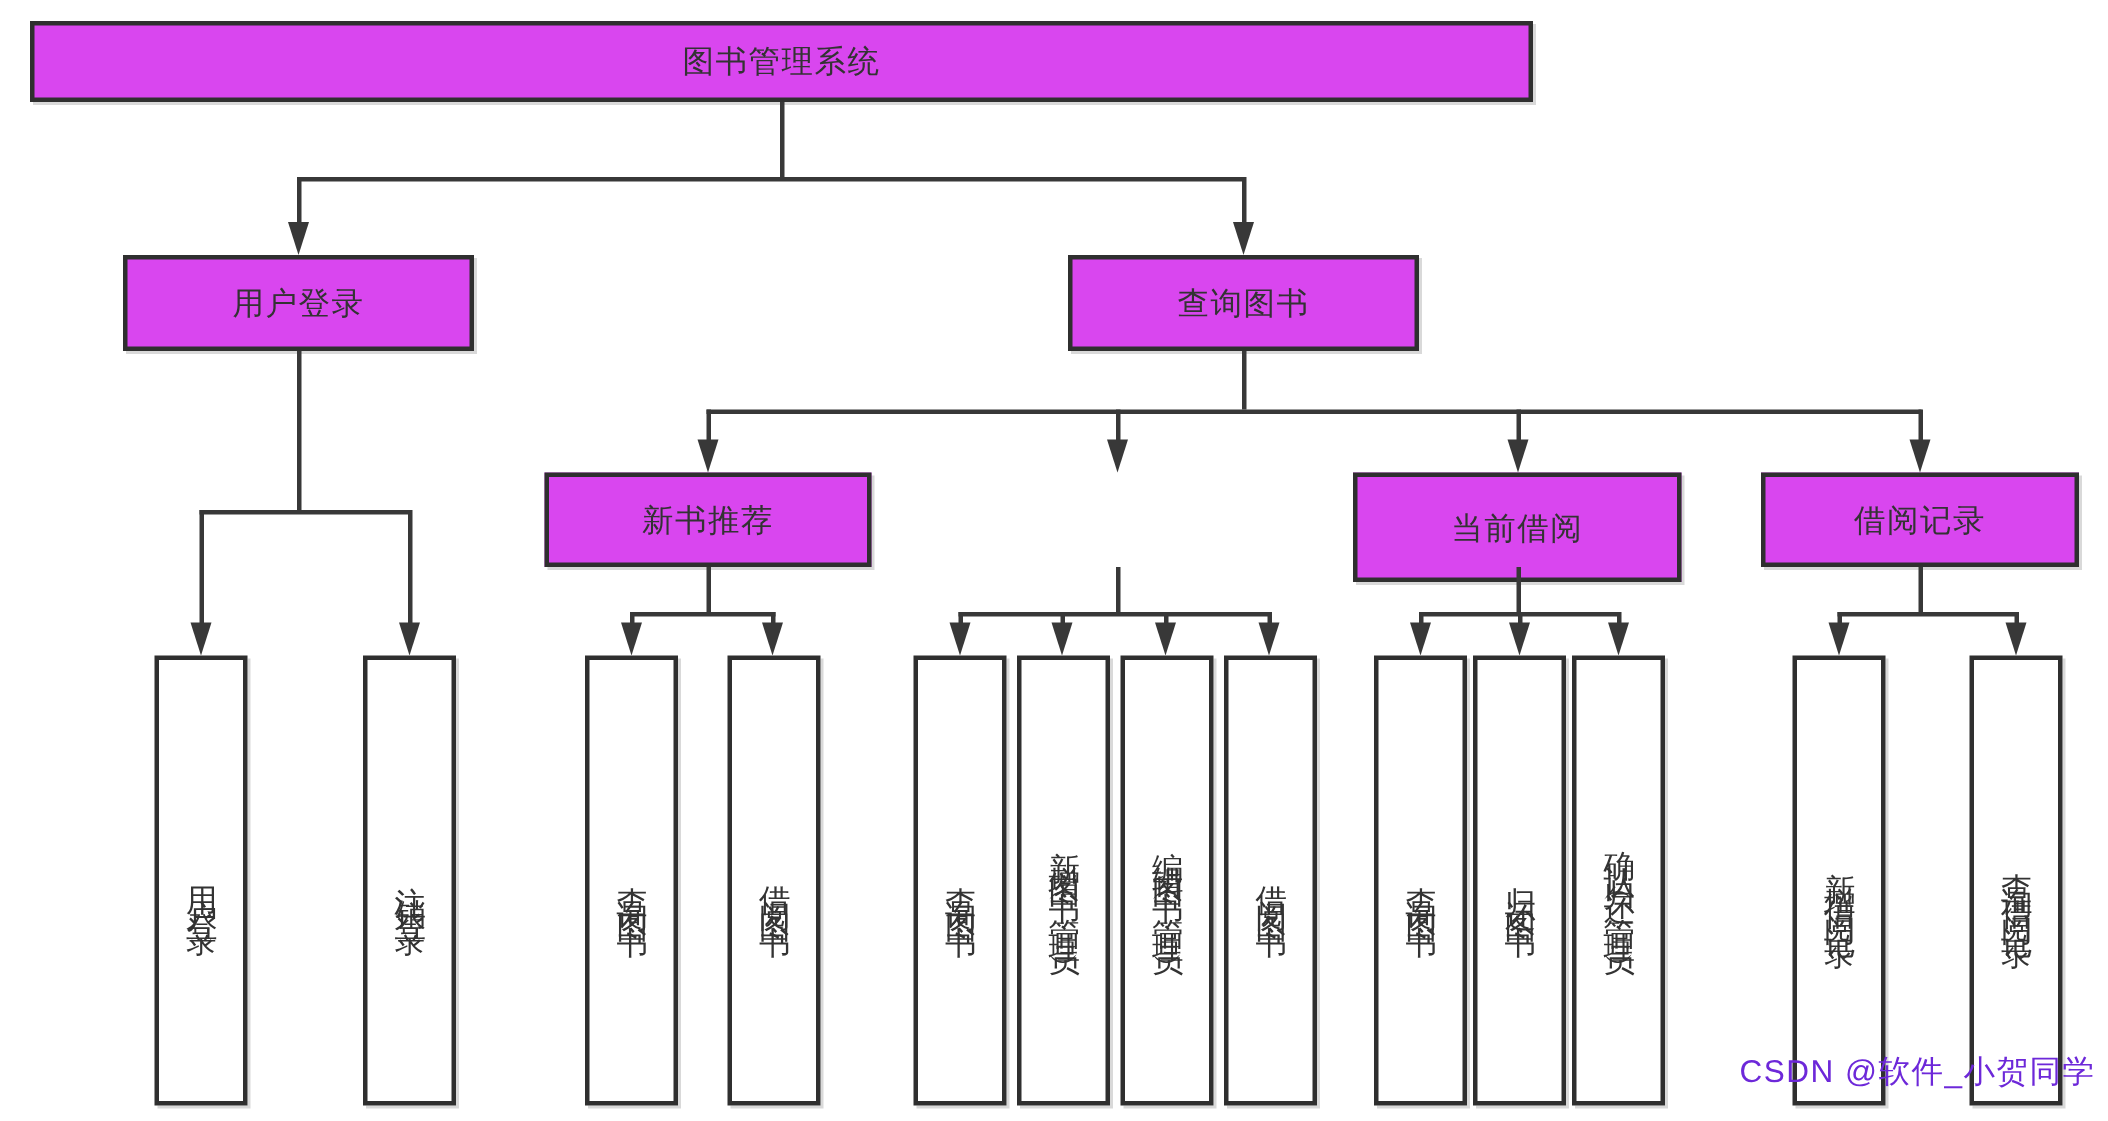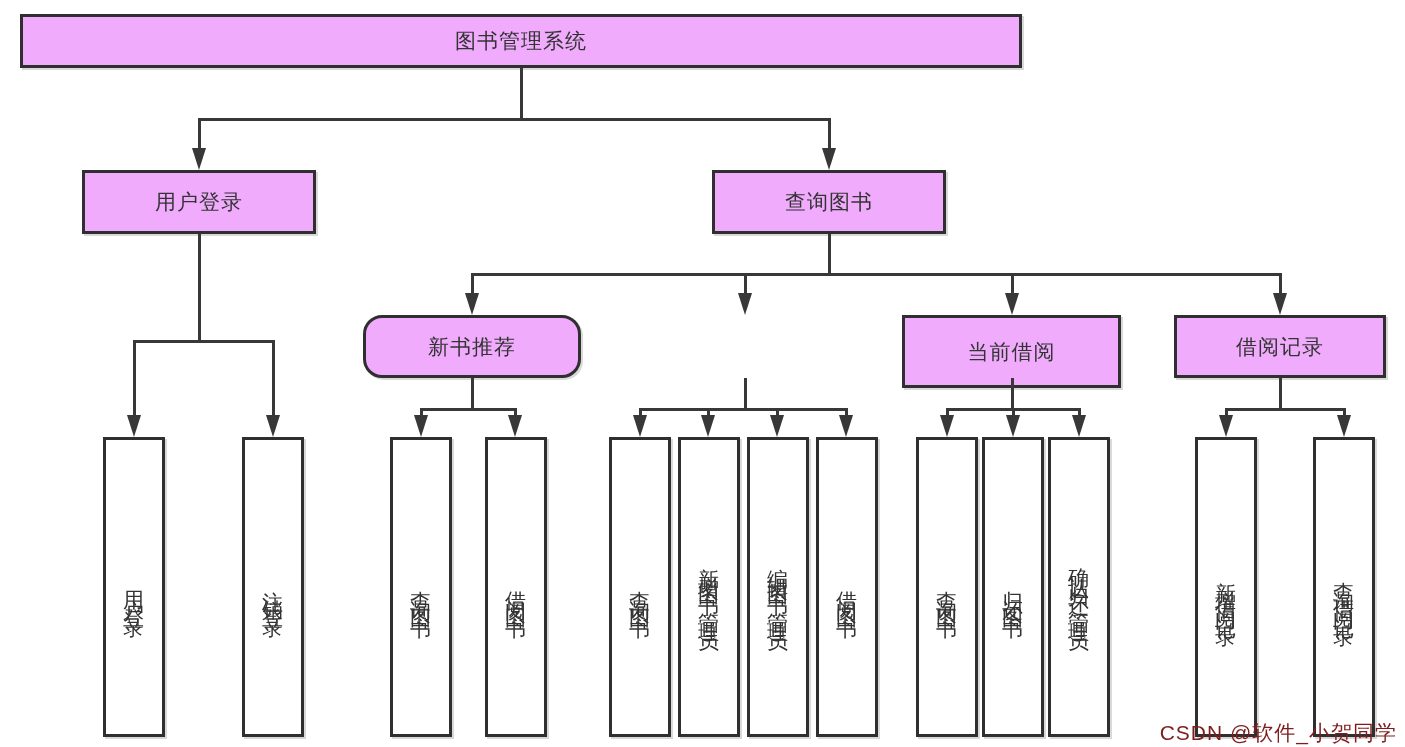--- a/index.html
+++ b/index.html
@@ -8,21 +8,21 @@
     width: 1405px;
     height: 747px;
     background: #ffffff;
     overflow: hidden;
     font-family: "Liberation Sans", "DejaVu Sans", sans-serif;
   }
   .node-box {
     position: absolute;
     box-sizing: border-box;
     border: 3px solid #2f2f2f;
-    background: #f0abfc;
+    background: #d946ef;
     box-shadow: 2px 2px 0 rgba(130,130,130,0.30);
     display: flex;
     align-items: center;
     justify-content: center;
     font-size: 21px;
     color: #333333;
     letter-spacing: 1px;
     white-space: nowrap;
   }
   .leaf-box {
@@ -52,24 +52,24 @@
   .hline { position: absolute; height: 3px; background: #383838; }
   .arrow-down {
     position: absolute;
     width: 0; height: 0;
     border-left: 7px solid transparent;
     border-right: 7px solid transparent;
     border-top: 22px solid #383838;
   }
   .watermark {
     position: absolute;
-    top: 719px;
+    top: 700px;
     right: 8px;
     font-size: 21px;
-    color: #7f1d1d;
+    color: #6d28d9;
     letter-spacing: 1px;
     z-index: 5;
     white-space: nowrap;
   }
 </style>
 </head>
 <body>
 
 <div class="canvas">
 
@@ -102,21 +102,21 @@
   <div class="hline" style="left:471px;  top:273px; width:810px;"></div>
   <div class="vline" style="left:471px;  top:273px; height:22px;"></div>
   <div class="arrow-down" style="left:465px;  top:293px;"></div>
   <div class="vline" style="left:744px;  top:273px; height:22px;"></div>
   <div class="arrow-down" style="left:738px;  top:293px;"></div>
   <div class="vline" style="left:1011px; top:273px; height:22px;"></div>
   <div class="arrow-down" style="left:1005px; top:293px;"></div>
   <div class="vline" style="left:1279px; top:273px; height:22px;"></div>
   <div class="arrow-down" style="left:1273px; top:293px;"></div>
 
-  <div class="node-box" style="left:363px; top:315px; width:218px; height:63px;border-radius:19px;">
+  <div class="node-box" style="left:363px; top:315px; width:218px; height:63px;">
     <span>新书推荐</span>
   </div>
   <div class="node-box" style="left:902px; top:315px; width:219px; height:73px;">
     <span>当前借阅</span>
   </div>
   <div class="node-box" style="left:1174px; top:315px; width:212px; height:63px;">
     <span>借阅记录</span>
   </div>
 
   <div class="vline" style="left:471px; top:378px; height:30px;"></div>

